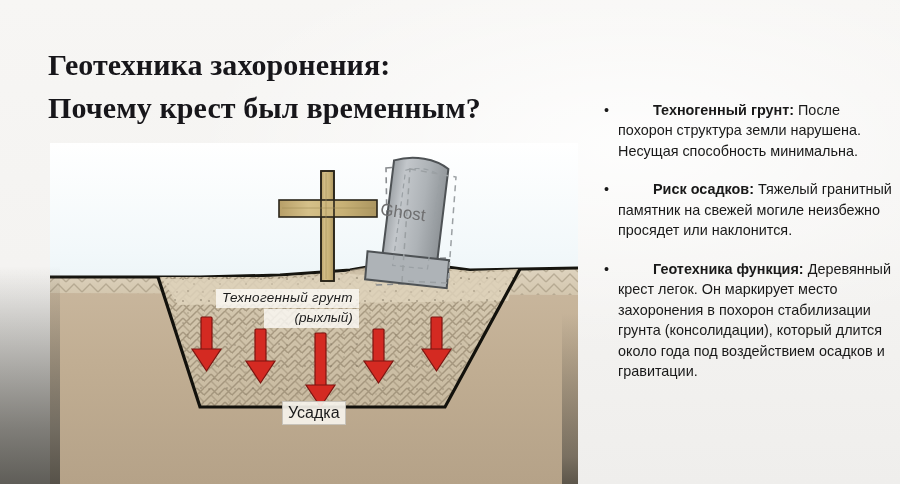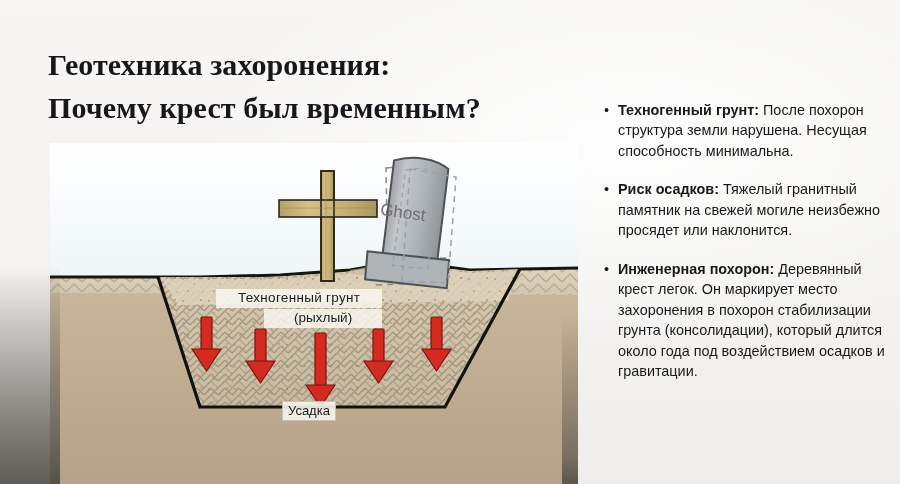--- a/index.html
+++ b/index.html
@@ -65,27 +65,28 @@
   }
   #lbl-soil {
     left: 166px; top: 146px;
     font-size: 13.5px;
     text-align: center;
     background: transparent; padding: 0;
   }
   #lbl-soil .l1, #lbl-soil .l2 {
     display:block;
     background: rgba(250,248,243,0.84);
-    padding: 1px 22px;
+    padding: 1px 6px;
+    font-style: italic;
   }
   #lbl-soil .l1 { letter-spacing: .3px; }
-  #lbl-soil .l2 { margin-left: 48px; margin-top: 1px; }
+  #lbl-soil .l2 { margin-left: 48px; margin-top: 1px; text-align: right; }
   #lbl-settle {
     left: 232px; top: 258px;
-    font-size: 13px;
+    font-size: 16px;
     border: 1px solid rgba(120,115,105,0.35);
     background: rgba(246,243,236,0.92);
   }
   #lbl-ghost {
     left: 332px; top: 56px;
     font-size: 17px;
     color: #6f6f70;
     background: transparent; padding: 0;
     transform: rotate(8deg);
     transform-origin: left top;
@@ -102,21 +103,21 @@
     padding-left: 14px;
     margin-bottom: 18px;
     font-size: 14.4px;
     line-height: 1.42;
     color: #191919;
   }
   .bullet .dot {
     position: absolute; left: 0; top: 0;
     font-size: 14.4px; line-height: 1.42; color:#191919;
   }
-  .bullet .lead { font-weight: bold; }
+  .bullet .lead { font-weight: bold; margin-left: 35px; }
 </style>
 </head>
 <body>
 
 <div id="slide">
 
   <h1 id="title">
     <span class="line">Геотехника захоронения:</span>
     <span class="line">Почему крест был временным?</span>
   </h1>
@@ -260,17 +261,17 @@
       <span class="lead">Техногенный грунт:</span><span> После похорон структура земли нарушена. Несущая способность минимальна.</span>
     </div>
 
     <div class="bullet">
       <span class="dot">•</span>
       <span class="lead">Риск осадков:</span><span> Тяжелый гранитный памятник на свежей могиле неизбежно просядет или наклонится.</span>
     </div>
 
     <div class="bullet">
       <span class="dot">•</span>
-      <span class="lead">Инженерная похорон:</span><span> Деревянный крест легок. Он маркирует место захоронения в похорон стабилизации грунта (консолидации), который длится около года под воздействием осадков и гравитации.</span>
+      <span class="lead">Геотехника функция:</span><span> Деревянный крест легок. Он маркирует место захоронения в похорон стабилизации грунта (консолидации), который длится около года под воздействием осадков и гравитации.</span>
     </div>
 
   </div>
 </div>
 
 </body></html>

